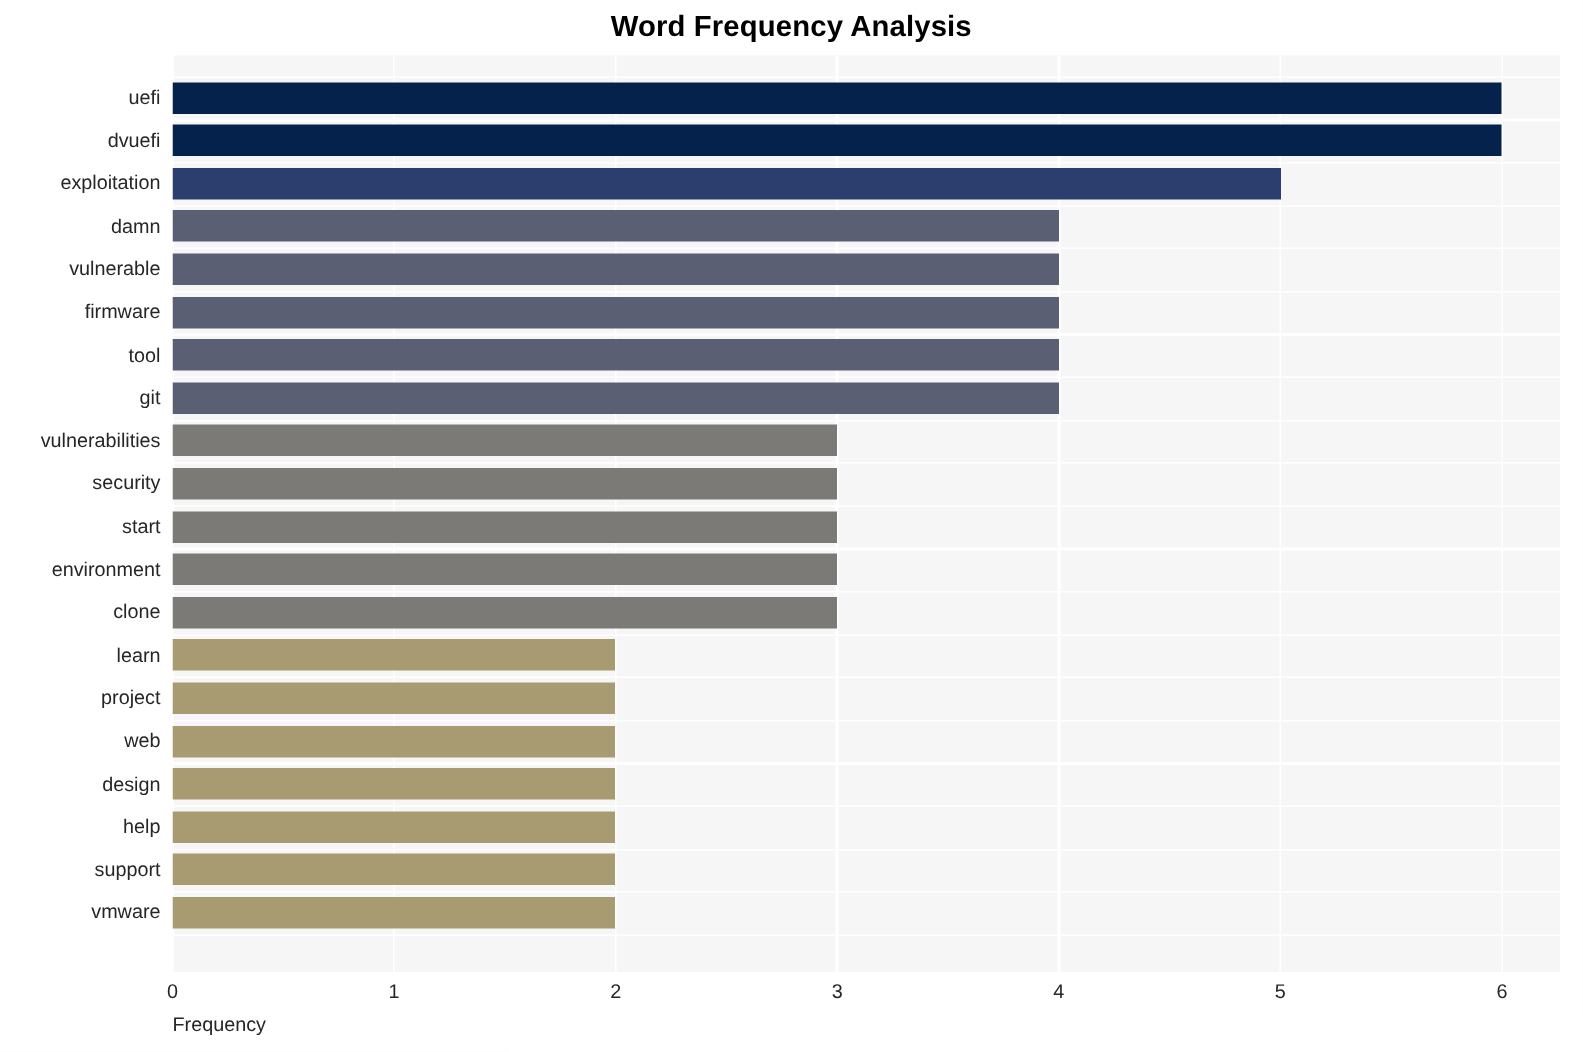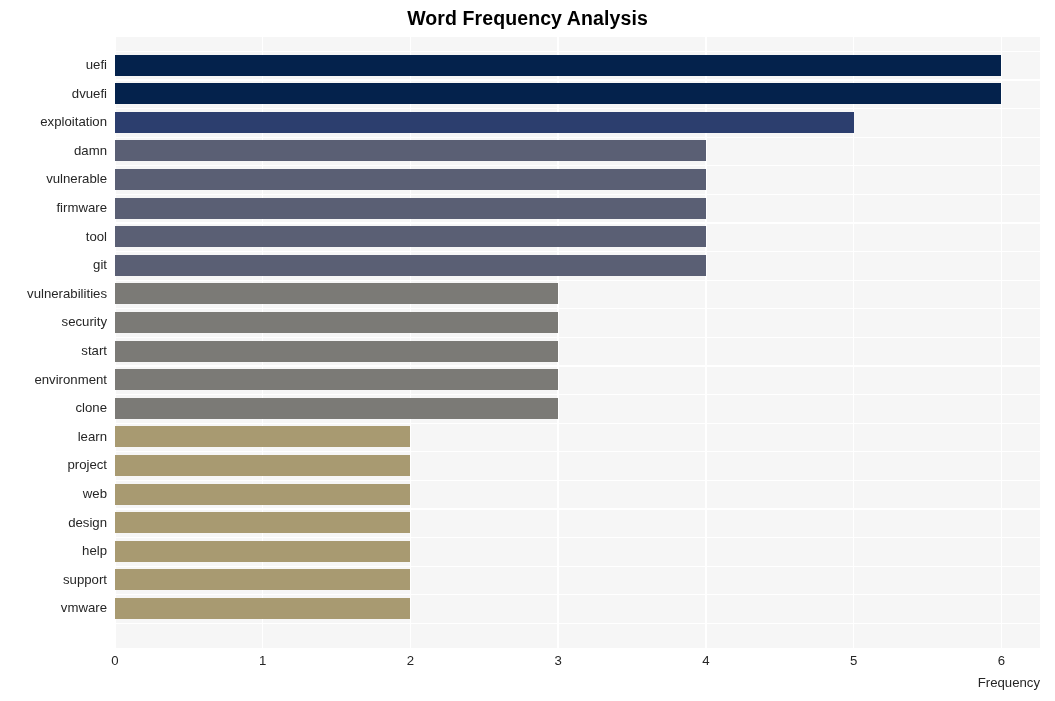--- a/index.html
+++ b/index.html
@@ -84,21 +84,21 @@
     margin-left: -30px;
     text-align: center;
     font-size: 13.2px;
     color: #262626;
   }
   #x-axis-label {
     position: absolute;
     left: 115px;
     top: 675px;
     width: 925px;
-    text-align: right;
+    text-align: left;
     font-size: 13.2px;
     color: #262626;
   }
 </style>
 </head>
 <body>
 
 <div id="figure">
 
   <div id="chart-title">Word Frequency Analysis</div>

